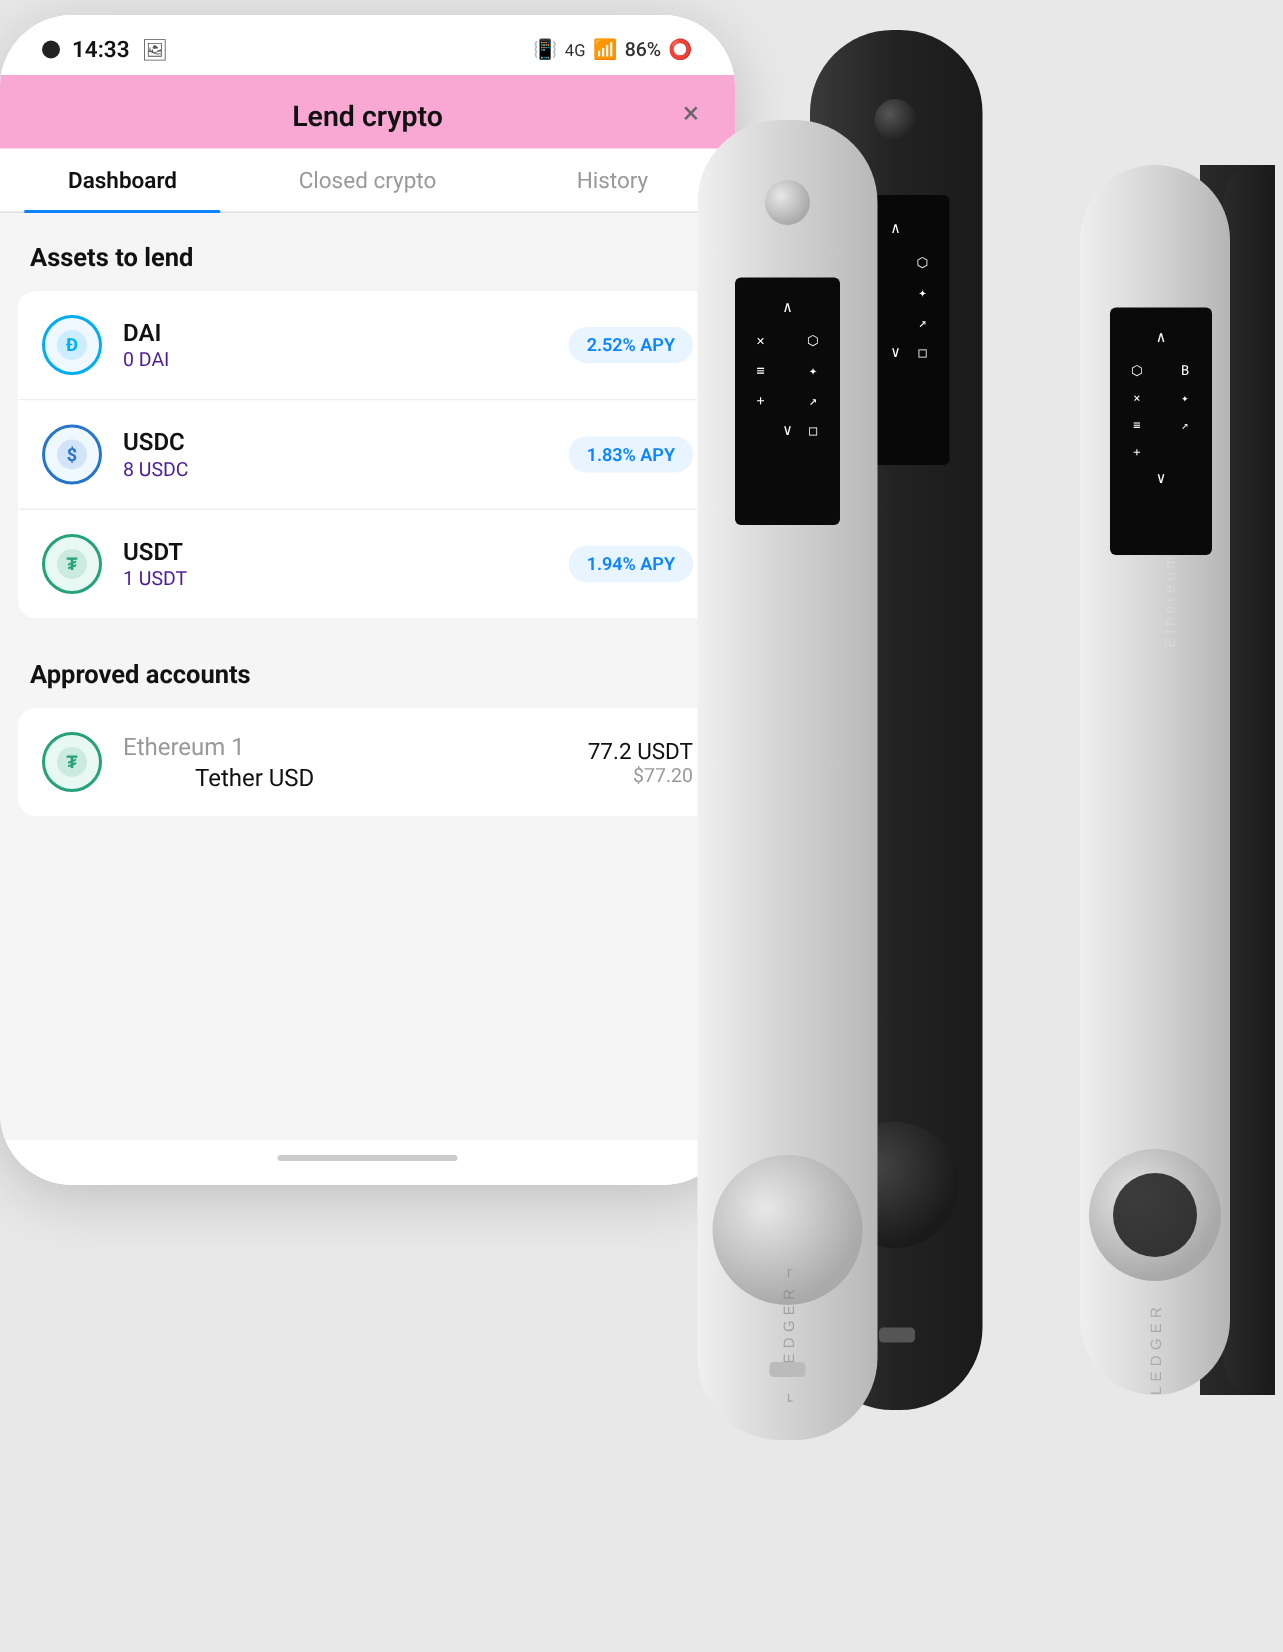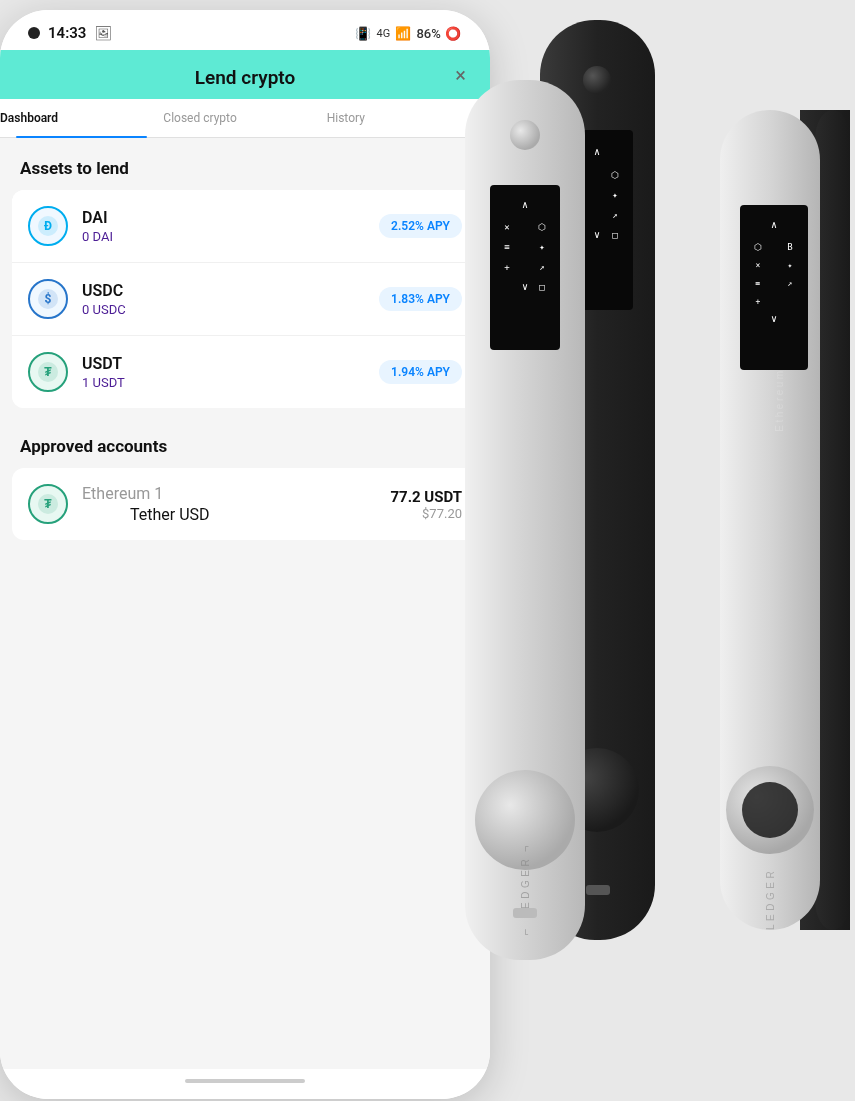--- a/index.html
+++ b/index.html
@@ -11,21 +11,21 @@
       align-items: center;
       justify-content: flex-start;
       font-family: -apple-system, BlinkMacSystemFont, 'Segoe UI', Roboto, sans-serif;
       overflow: hidden;
       position: relative;
     }
 
     
     .phone-shell {
       width: 490px;
-      height: 1089px;
+      height: 780px;
       background: #fff;
       border-radius: 48px;
       position: absolute;
       left: 0;
       top: 10px;
       box-shadow: 0 8px 40px rgba(0,0,0,0.18);
       overflow: hidden;
       display: flex;
       flex-direction: column;
     }
@@ -59,21 +59,21 @@
       color: #333;
     }
 
     
     .app-header {
       display: flex;
       align-items: center;
       justify-content: center;
       padding: 16px 24px 10px;
       position: relative;
-      background: #5eead4;
+      background: #f9a8d4;
     }
     .app-title {
       font-size: 19px;
       font-weight: 600;
       color: #111;
     }
     .close-btn {
       position: absolute;
       right: 24px;
       top: 50%;
@@ -85,22 +85,23 @@
     }
 
     
     .tabs {
       display: flex;
       border-bottom: 1px solid #e0e0e0;
       background: #fff;
     }
     .tab {
       flex: 1;
+      text-align: center;
       padding: 12px 0;
-      font-size: 12px;
+      font-size: 15px;
       color: #999;
       cursor: pointer;
       position: relative;
     }
     .tab.active {
       color: #111;
       font-weight: 600;
     }
     .tab.active::after {
       content: '';
@@ -227,21 +228,21 @@
       font-size: 16px;
       font-weight: 400;
       color: #111;
       margin-left: 48px;
     }
     .account-amount {
       text-align: right;
     }
     .amount-usdt {
       font-size: 15px;
-      font-weight: 700;
+      font-weight: 400;
       color: #111;
     }
     .amount-usd {
       font-size: 13px;
       color: #999;
     }
 
     
     .bottom-indicator {
       display: flex;
@@ -335,21 +336,21 @@
 
       <div class="asset-row">
         <div class="asset-icon usdc">
           <svg width="22" height="22" viewBox="0 0 22 22" fill="none">
             <circle cx="11" cy="11" r="10" fill="#2775ca" opacity="0.15"></circle>
             <text x="11" y="15" text-anchor="middle" font-size="12" fill="#2775ca" font-weight="bold">$</text>
           </svg>
         </div>
         <div class="asset-info">
           <div class="asset-name">USDC</div>
-          <div class="asset-balance">0 USDC</div>
+          <div class="asset-balance">8 USDC</div>
         </div>
         <div class="apy-badge">1.83% APY</div>
       </div>
 
       <div class="asset-row">
         <div class="asset-icon usdt">
           <svg width="22" height="22" viewBox="0 0 22 22" fill="none">
             <circle cx="11" cy="11" r="10" fill="#26a17b" opacity="0.15"></circle>
             <text x="11" y="15" text-anchor="middle" font-size="12" fill="#26a17b" font-weight="bold">₮</text>
           </svg>

